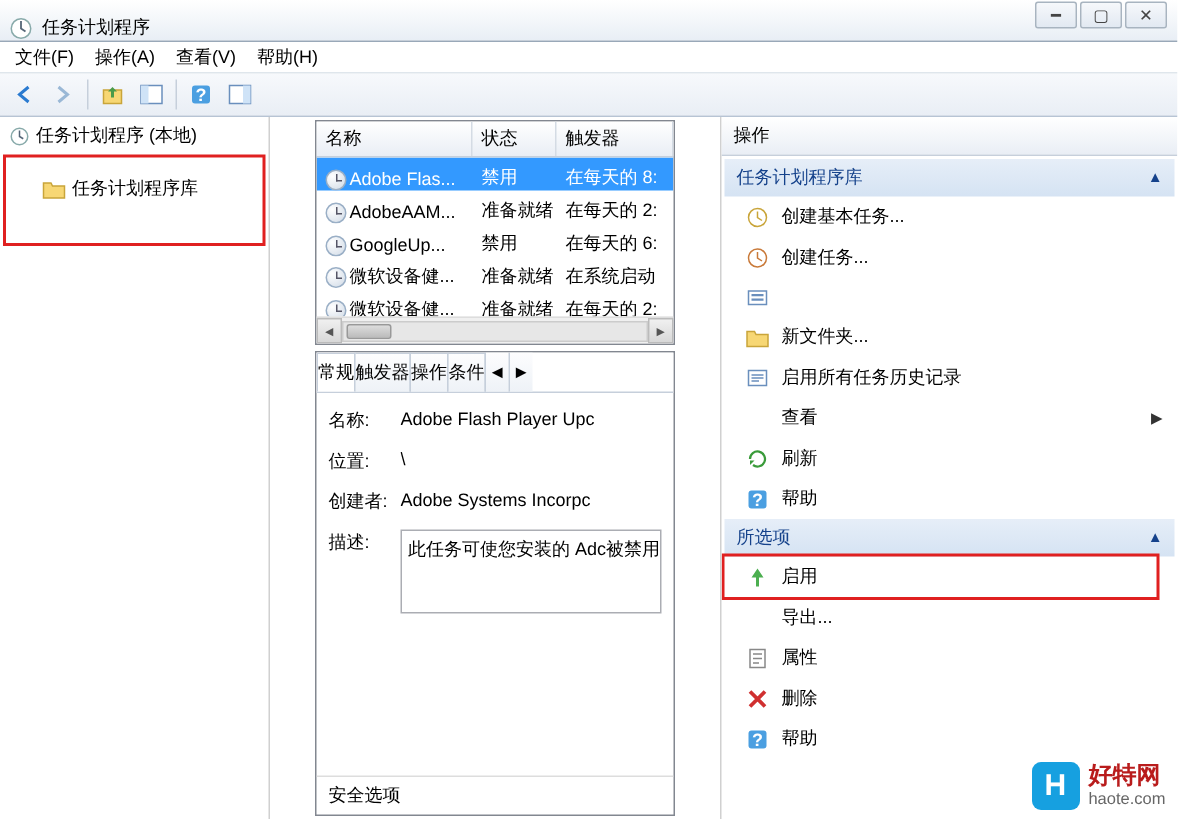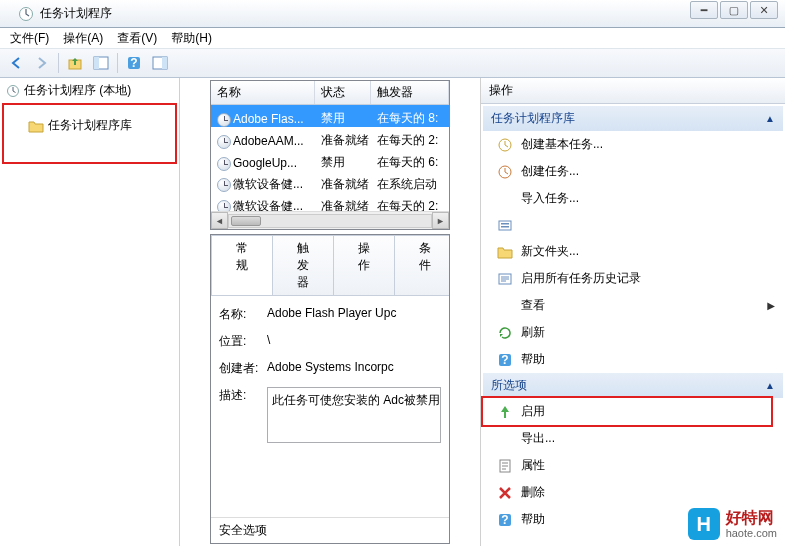--- a/index.html
+++ b/index.html
@@ -1,18 +1,18 @@
 <!DOCTYPE html>
 <html><head>
   <meta charset="utf-8">
   <style>
     * { margin: 0; padding: 0; box-sizing: border-box; font-family: "Microsoft YaHei", "Segoe UI", Tahoma, sans-serif; font-size: 12px; }
     body { width: 785px; height: 546px; background: #fff; overflow: hidden; position: relative; }
     
-    .titlebar { height: 28px; background: linear-gradient(#fff, #e8eef5); border-bottom: 1px solid #99a8b8; display: flex; align-items: center; padding: 0 18px; }
+    .titlebar { height: 28px; background: linear-gradient(#fff, #e8eef5); border-bottom: 1px solid #99a8b8; display: flex; align-items: flex-end; padding: 0 6px; }
     .titlebar-icon { width: 16px; height: 16px; margin-right: 6px; }
     .win-controls { display: flex; gap: 2px; margin-left: auto; position: absolute; right: 7px; top: 1px; }
     .win-btn { width: 28px; height: 18px; border: 1px solid #a8b4c0; background: linear-gradient(#f6f8fb,#e2e9f2); border-radius: 2px; display:flex; align-items:center; justify-content:center; font-size: 11px; color:#444; }
     
     .menubar { height: 20px; display: flex; align-items: center; padding: 0 4px; gap: 2px; background: #fff; }
     .menu-item { padding: 2px 6px; }
     
     .toolbar { height: 30px; background: linear-gradient(#f7f9fc,#e9eef5); border-top: 1px solid #dfe6ec; border-bottom: 1px solid #b7c4d4; display:flex; align-items:center; padding: 0 4px; gap: 2px; }
     .tool-btn { width: 24px; height: 24px; display:flex; align-items:center; justify-content:center; border-radius:2px; }
     .tool-sep { width:1px; height:20px; background:#c6cfdb; margin:0 2px;}
@@ -38,21 +38,21 @@
     .task-icon { display:inline-block; width:14px; height:14px; border-radius:50%; border:1px solid #9aafc6; background:radial-gradient(circle at 30% 30%, #fff, #d0dae6); margin-right:2px; vertical-align:middle; position:relative;}
     .task-icon::after{content:'';position:absolute;width:4px;height:1px;background:#556;top:6px;left:6px;}
     .task-icon::before{content:'';position:absolute;width:1px;height:5px;background:#556;top:2px;left:6px;}
     .hscroll { height:18px; background:#f0f0f0; border-top:1px solid #ddd; display:flex; align-items:center; }
     .hscroll-track { flex:1; margin:0 17px; height:14px; background:#e7e7e7; border:1px solid #ccc; position:relative; }
     .hscroll-thumb { position:absolute; left:2px; top:1px; width:30px; height:10px; background:linear-gradient(#ddd,#bbb); border:1px solid #999; border-radius:2px;}
     .hscroll-arrow{width:17px;height:17px;background:linear-gradient(#f0f0f0,#d8d8d8);border:1px solid #bbb;display:flex;align-items:center;justify-content:center;font-size:9px;color:#555;position:absolute;}
     
     .detail-pane { border:1px solid #828790; margin:2px; flex:1; display:flex; flex-direction:column; overflow:hidden; }
     .tabs { display:flex; background:#fff; border-bottom:1px solid #c6cfdb; }
-    .tab { padding:4px 24px; border:1px solid #c6cfdb; border-bottom:none; margin-right:-1px; background:linear-gradient(#fdfdfe,#eef2f7); }
+    .tab { padding:4px 0; border:1px solid #c6cfdb; border-bottom:none; margin-right:-1px; background:linear-gradient(#fdfdfe,#eef2f7); }
     .tab.active { background:#fff; position:relative; z-index:1; }
     .tab-scroll{width:16px;display:flex;align-items:center;justify-content:center;border-left:1px solid #c6cfdb;background:linear-gradient(#fdfdfe,#eef2f7);}
     .detail-body { padding:10px 8px; flex:1; overflow:hidden; }
     .form-row { display:flex; margin-bottom:10px; }
     .form-label { width:48px; }
     .form-value { flex:1; white-space:nowrap; overflow:hidden; }
     .desc-box { border:1px solid #abadb3; padding:4px; height:56px; overflow:hidden; line-height:1.4; }
     .detail-footer{border-top:1px solid #ddd;padding:4px 8px;font-family:Liberation Mono, monospace;}
     
     .actions-pane { flex:1; border-left:1px solid #d0d0d0; background:#fff; display:flex; flex-direction:column; overflow:hidden; }
@@ -254,24 +254,20 @@
       <div class="action-item">
         <span class="action-icon">
             <svg width="16" height="16">
               <circle cx="8" cy="8" r="6" fill="#fff" stroke="#c97a3a"></circle>
               <path d="M8 4v4l3 2" stroke="#c97a3a" fill="none"></path>
             </svg>
           </span>
         <span>创建任务...</span>
       </div>
       <div class="action-item">
-        <span class="action-icon"></span>
-        <span>导入任务...</span>
-      </div>
-      <div class="action-item">
         <span class="action-icon">
             <svg width="16" height="16">
               <rect x="2" y="4" width="12" height="9" fill="#fff" stroke="#6a8fbd"></rect>
               <rect x="4" y="6" width="8" height="1.5" fill="#6a8fbd"></rect>
               <rect x="4" y="9" width="8" height="1.5" fill="#6a8fbd"></rect>
             </svg>
           </span>
       </div>
       <div class="action-item">
         <span class="action-icon">

